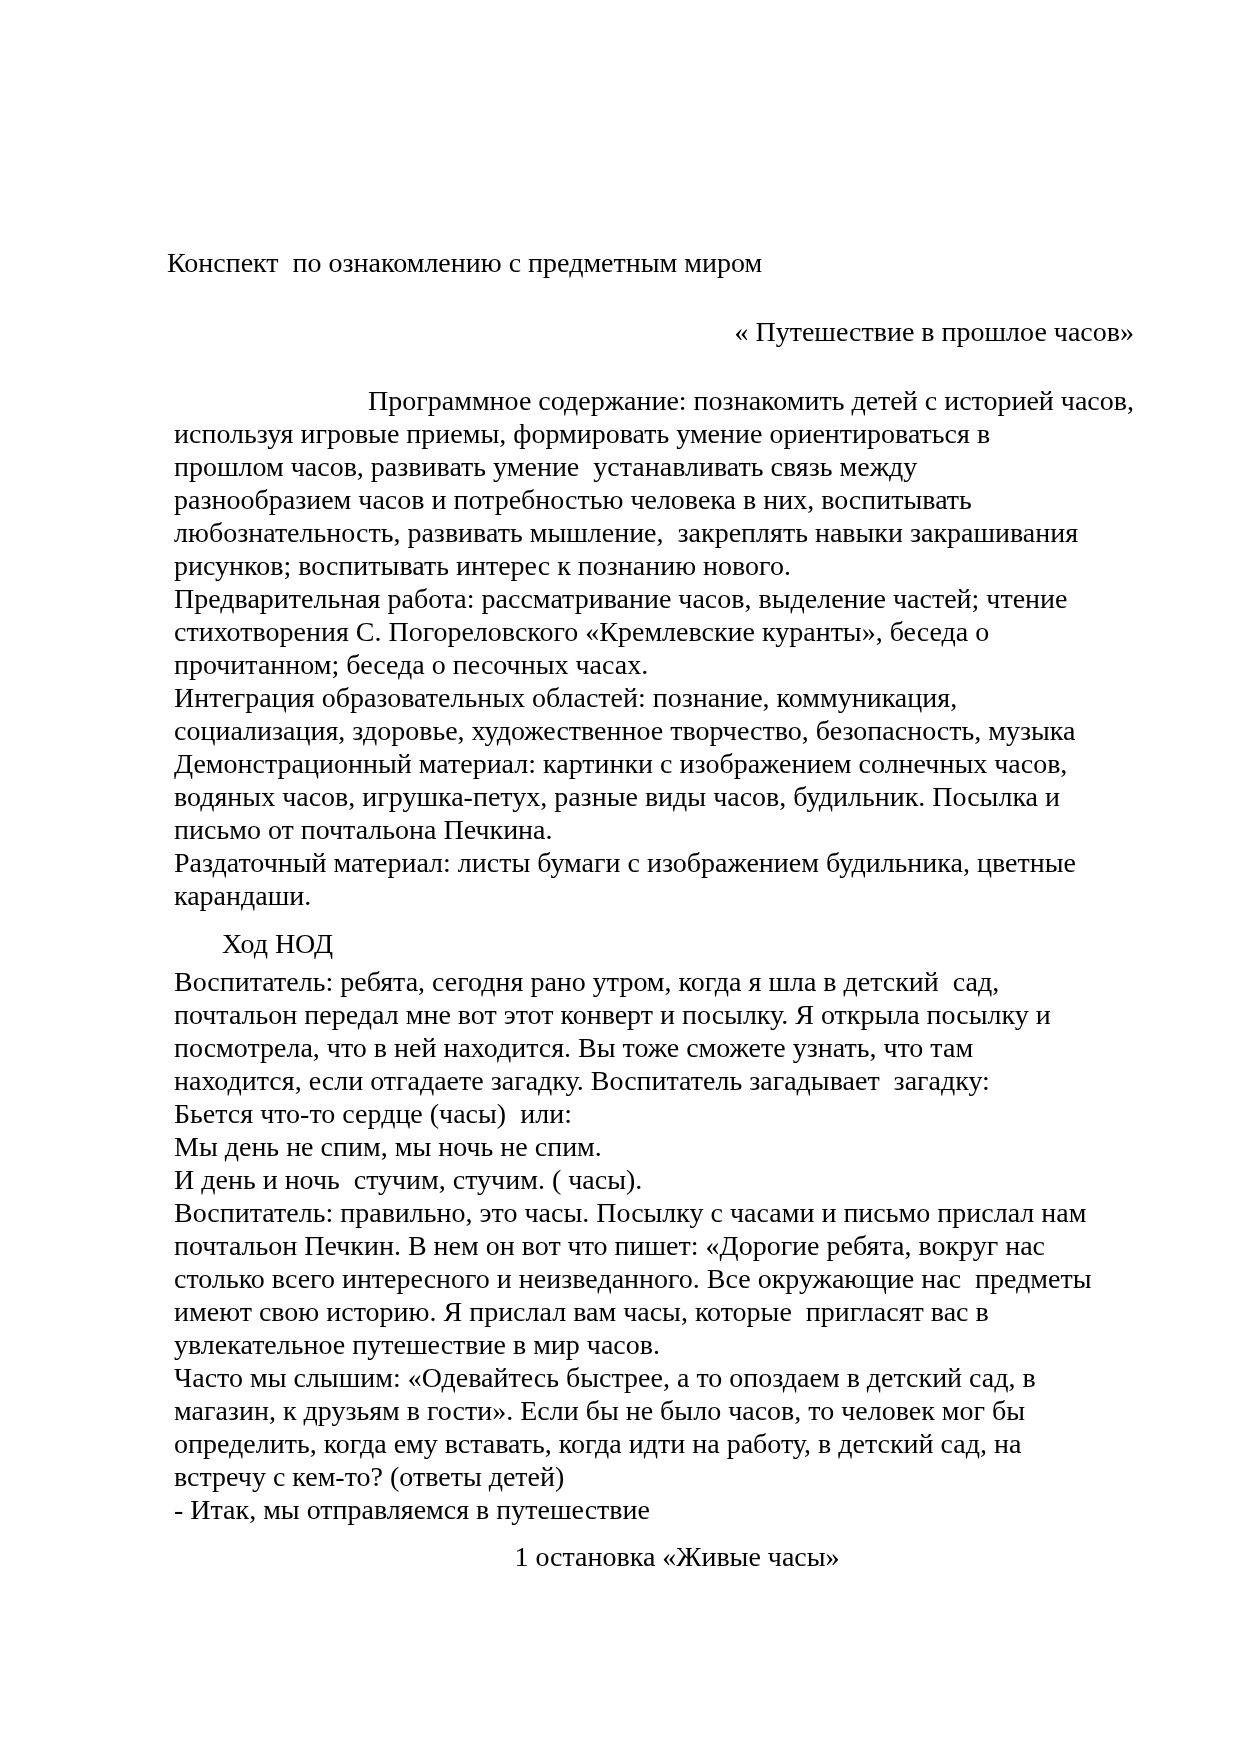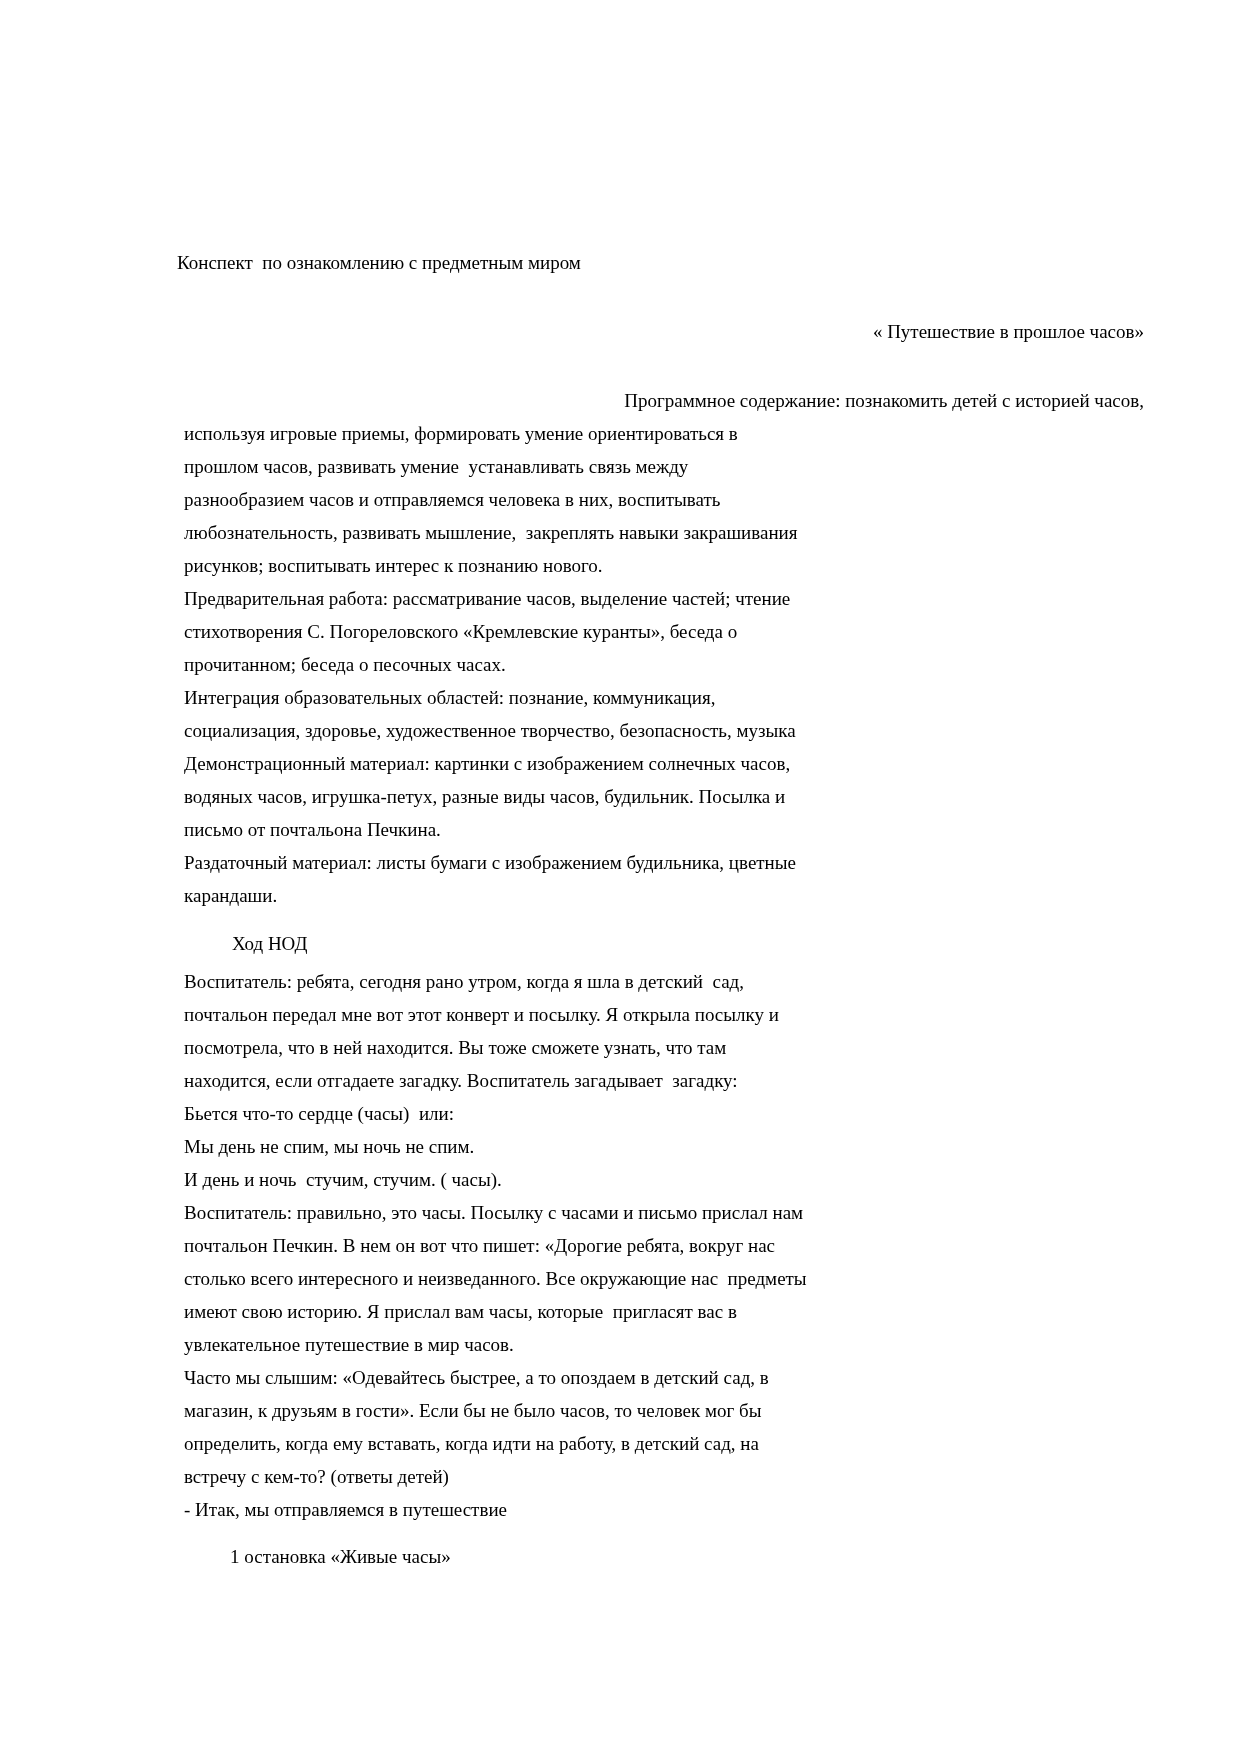--- a/index.html
+++ b/index.html
@@ -11,56 +11,56 @@
     position: relative;
     width: 1240px;
     height: 1754px;
     background: #ffffff;
     overflow: hidden;
     font-family: "Liberation Serif", "DejaVu Serif", serif;
     color: #000000;
   }
   .content {
     position: absolute;
-    left: 184px;
+    left: 174px;
     top: 246px;
     width: 960px;
-    font-size: 19px;
+    font-size: 28px;
     line-height: 33px;
   }
   .para { margin: 0; }
   .line {
     white-space: pre;
     height: 33px;
   }
   
   .p-title            { margin-left: -7px; }
   .p-subtitle         { margin-left: -17px; margin-top: 36px; text-align: right; }
   .p-body-main        { margin-top: 36px; }
   .p-body-main .line:first-child { text-indent: 38px; text-align: right; }
   .p-section-heading  { margin-top: 15px; text-indent: 48px; }
   .p-body-dialogue    { margin-top: 5px; }
-  .p-stop-heading     { margin-top: 14px; text-indent: 46px; }
+  .p-stop-heading     { margin-top: 14px; text-indent: 46px; text-align: center; }
 </style>
 </head>
 <body>
 
 <div class="page">
   <div class="content">
       <div class="para p-title">
         <div class="line">Конспект  по ознакомлению с предметным миром</div>
       </div>
       <div class="para p-subtitle">
         <div class="line">« Путешествие в прошлое часов»</div>
       </div>
       <div class="para p-body-main">
         <div class="line">Программное содержание: познакомить детей с историей часов,</div>
         <div class="line">используя игровые приемы, формировать умение ориентироваться в</div>
         <div class="line">прошлом часов, развивать умение  устанавливать связь между</div>
-        <div class="line">разнообразием часов и отправляемся человека в них, воспитывать</div>
+        <div class="line">разнообразием часов и потребностью человека в них, воспитывать</div>
         <div class="line">любознательность, развивать мышление,  закреплять навыки закрашивания</div>
         <div class="line">рисунков; воспитывать интерес к познанию нового.</div>
         <div class="line">Предварительная работа: рассматривание часов, выделение частей; чтение</div>
         <div class="line">стихотворения С. Погореловского «Кремлевские куранты», беседа о</div>
         <div class="line">прочитанном; беседа о песочных часах.</div>
         <div class="line">Интеграция образовательных областей: познание, коммуникация,</div>
         <div class="line">социализация, здоровье, художественное творчество, безопасность, музыка</div>
         <div class="line">Демонстрационный материал: картинки с изображением солнечных часов,</div>
         <div class="line">водяных часов, игрушка-петух, разные виды часов, будильник. Посылка и</div>
         <div class="line">письмо от почтальона Печкина.</div>

